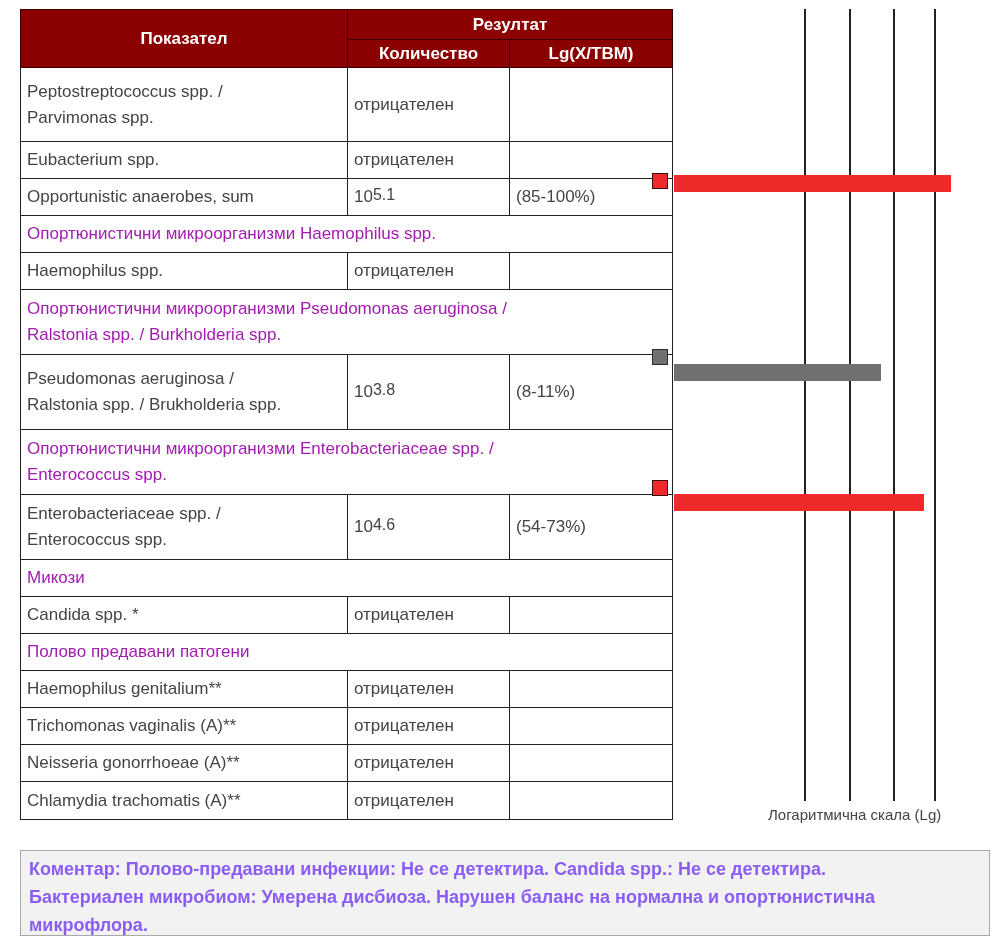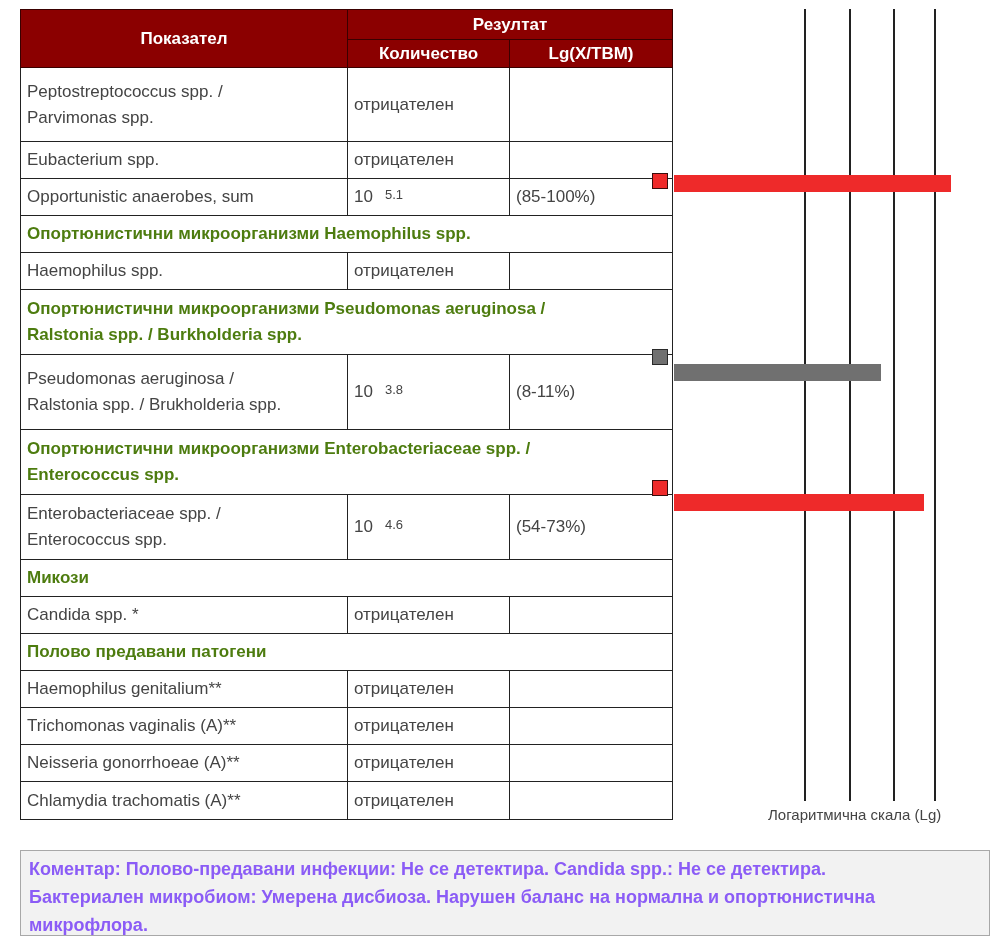--- a/index.html
+++ b/index.html
@@ -2,22 +2,22 @@
 <html><head>
 <meta charset="utf-8">
 <style>
   html, body { margin:0; padding:0; background:#ffffff; }
   body { width:996px; height:942px; position:relative; overflow:hidden;
          font-family:"Liberation Sans", sans-serif; color:#333; }
   .tbl { position:absolute; left:20px; top:9px; width:652px; border-collapse:collapse; table-layout:fixed; }
   .tbl td, .tbl th { border:1.5px solid #222; padding:0 6px; font-size:17px; vertical-align:middle; }
   .tbl th { background:#8b0000; color:#fff; font-weight:bold; font-size:17px; text-align:center; border-color:#3a0000; }
   .tbl td { color:#444; line-height:26px; }
-  .tbl td.sec { font-weight:bold; color:#4d7c0f; }
-  sup { font-size:13px; vertical-align:top; position:relative; top:-2px;padding-left:12px; }
+  .tbl td.sec { font-weight:normal; color:#a21caf; }
+  sup { font-size:16px; vertical-align:top; position:relative; top:-2px; }
   .vline { position:absolute; top:9px; height:792px; width:1.5px; background:#222; }
   .bar { position:absolute; left:674px; height:17px; }
   .marker { position:absolute; left:652px; width:14px; height:14px; border:1.5px solid #3a0d0d; }
   .scale-label { position:absolute; left:768px; top:806px; font-size:15px; color:#444; }
   .comment { position:absolute; left:20px; top:850px; width:952px; height:76px; padding:4px 8px;
              background:#f2f2f2; border:1.5px solid #a8a8a8; font-size:18px; font-weight:bold;
              line-height:28px; color:#8b5cf6; }
 </style>
 </head>
 <body>

